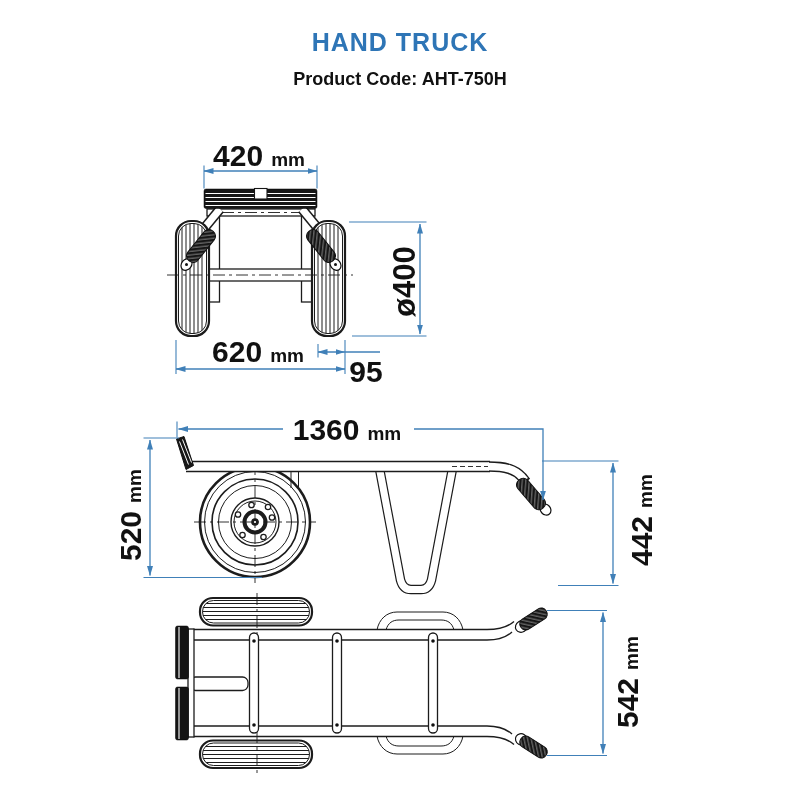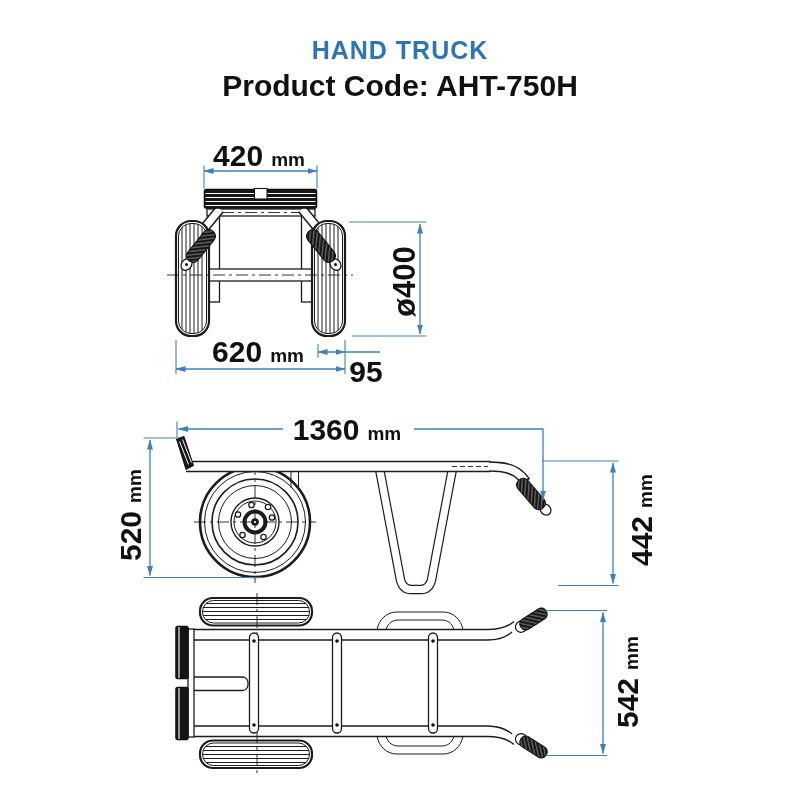--- a/index.html
+++ b/index.html
@@ -1,19 +1,19 @@
 <!DOCTYPE html>
 <html><head>
 <meta charset="utf-8">
 <style>
   html,body{margin:0;padding:0;background:#fff;}
   body{width:800px;height:800px;position:relative;font-family:"Liberation Sans",sans-serif;overflow:hidden;}
   .hdr{position:absolute;left:0;width:800px;text-align:center;}
-  #title{top:36px;font-size:25px;font-weight:700;letter-spacing:1px;color:#2e75b6;}
-  #pcode{top:69px;font-size:30px;font-weight:700;color:#111;}
+  #title{top:28px;font-size:25px;font-weight:700;letter-spacing:1px;color:#2e75b6;}
+  #pcode{top:69px;font-size:18px;font-weight:700;color:#111;}
   svg{position:absolute;left:0;top:0;}
   .ink{stroke:#1c1c1c;fill:none;stroke-width:1.4;}
   .thin{stroke:#1c1c1c;fill:none;stroke-width:1;}
   .wfill{fill:#fff;stroke:#1c1c1c;stroke-width:1.3;}
   .cl{stroke:#1c1c1c;fill:none;stroke-width:0.9;stroke-dasharray:12 4 3 4;}
   .hid{stroke:#1c1c1c;fill:none;stroke-width:0.9;stroke-dasharray:5 3;}
   .dim{stroke:#4080b8;fill:none;stroke-width:1.3;}
   .ext{stroke:#4080b8;fill:none;stroke-width:1.1;}
   .dv{font:700 30px "Liberation Sans",sans-serif;fill:#111;}
   .dvl{font:700 31px "Liberation Sans",sans-serif;fill:#111;}

